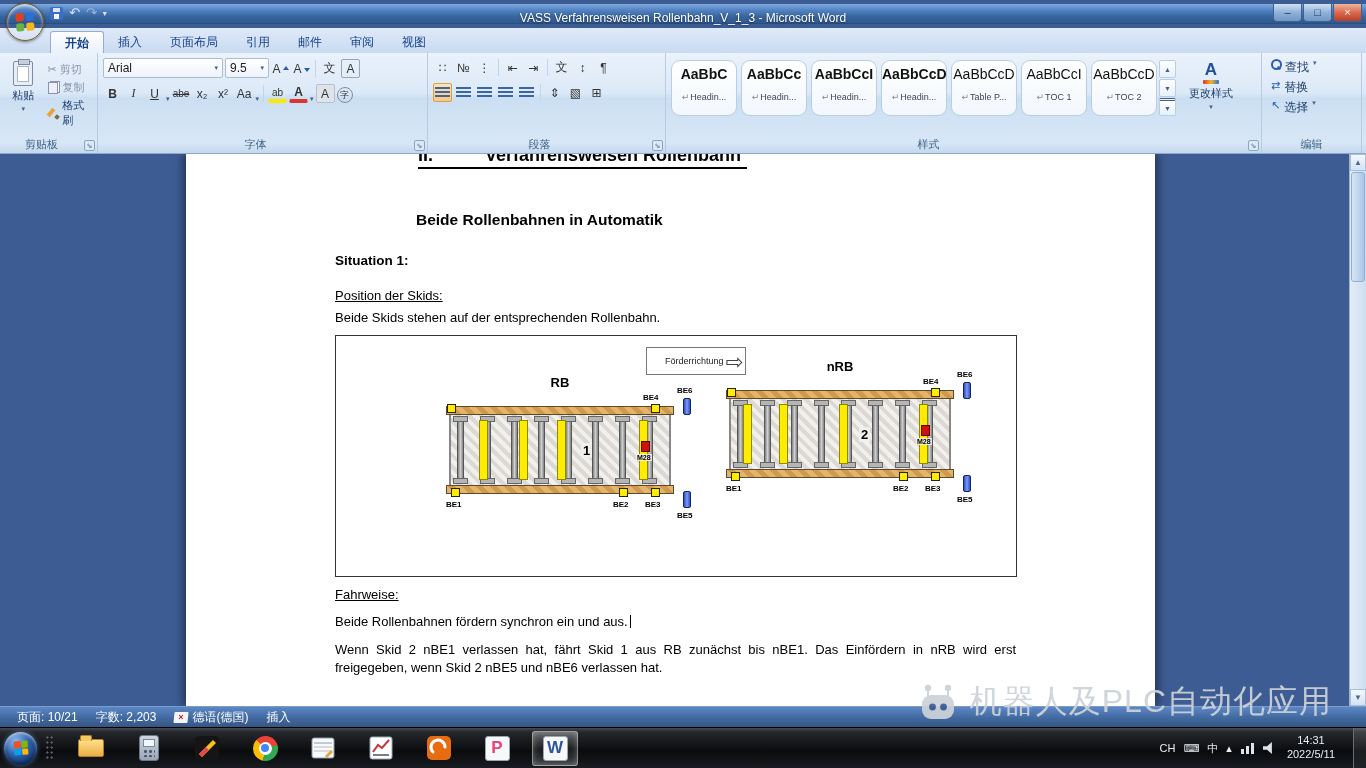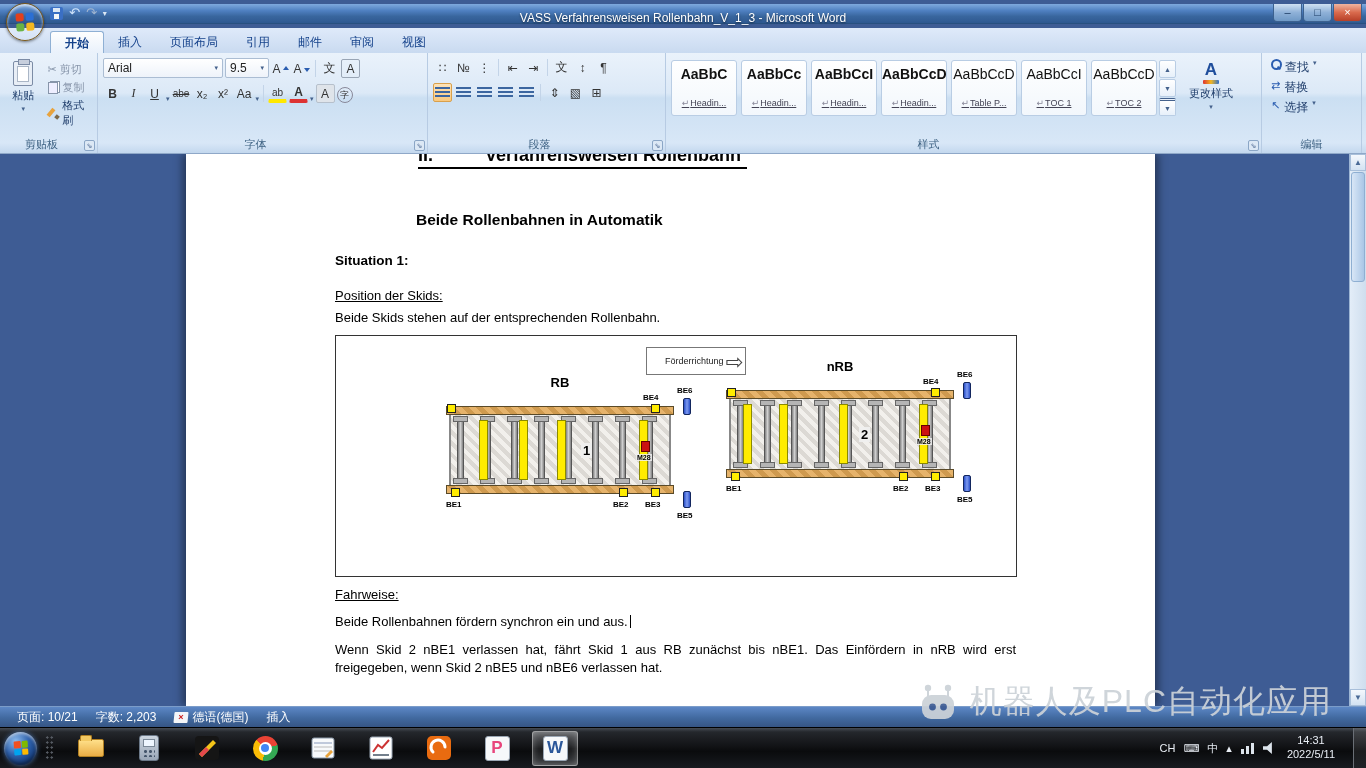--- a/index.html
+++ b/index.html
@@ -89,24 +89,24 @@
   .b-circ{border:1px solid #889;border-radius:50%;font-size:9px;min-width:16px;height:16px}
   .b-box{border:1px solid #99a5b5}
 
   
   .g-para { width:238px; }
   .al { width:15px; height:12px; background:repeating-linear-gradient(to bottom,#3c66a0 0 2px,transparent 2px 4px); }
 
   
   .g-styles { width:596px; display:flex; align-items:flex-start; }
   .style-item { width:66px; height:56px; background:linear-gradient(#ffffff,#f2f7fc); border:1px solid #b9cde4;
-    border-radius:3px; margin:4px 2px 0 2px; padding-top:5px; text-align:center; }
+    border-radius:9px; margin:4px 2px 0 2px; padding-top:5px; text-align:center; }
   .style-item:nth-child(-n+4) .st-sample { font-weight:bold; }
   .st-sample { font-size:14px; color:#111; display:block; }
-  .st-name { font-size:9px; color:#445; display:block; margin-top:16px;text-decoration:underline; }
+  .st-name { font-size:9px; color:#445; display:block; margin-top:10px; }
   .st-mark { color:#889; font-style:normal; margin-right:1px; }
   .style-scroll { width:17px; display:flex; flex-direction:column; gap:1px; margin-top:4px; }
   .ss-btn { height:18px; border:1px solid #b9cde4; background:linear-gradient(#fff,#e7f0fa); font-size:7px;
     display:flex; align-items:center; justify-content:center; color:#44618c; border-radius:2px; }
   .ss-btn.bar { border-top:3px double #44618c; }
   .change-styles { width:62px; display:flex; flex-direction:column; align-items:center; gap:2px; padding-top:6px;
     font-size:11px; color:#1f3d6b; margin-left:4px; }
   .cs-icon { font-size:17px; font-weight:bold; color:#1f4e9c; line-height:16px; }
   .cs-strip { width:16px; height:4px; background:linear-gradient(90deg,#d33,#f3b71f,#2b6fd4); border-radius:1px; }
 

